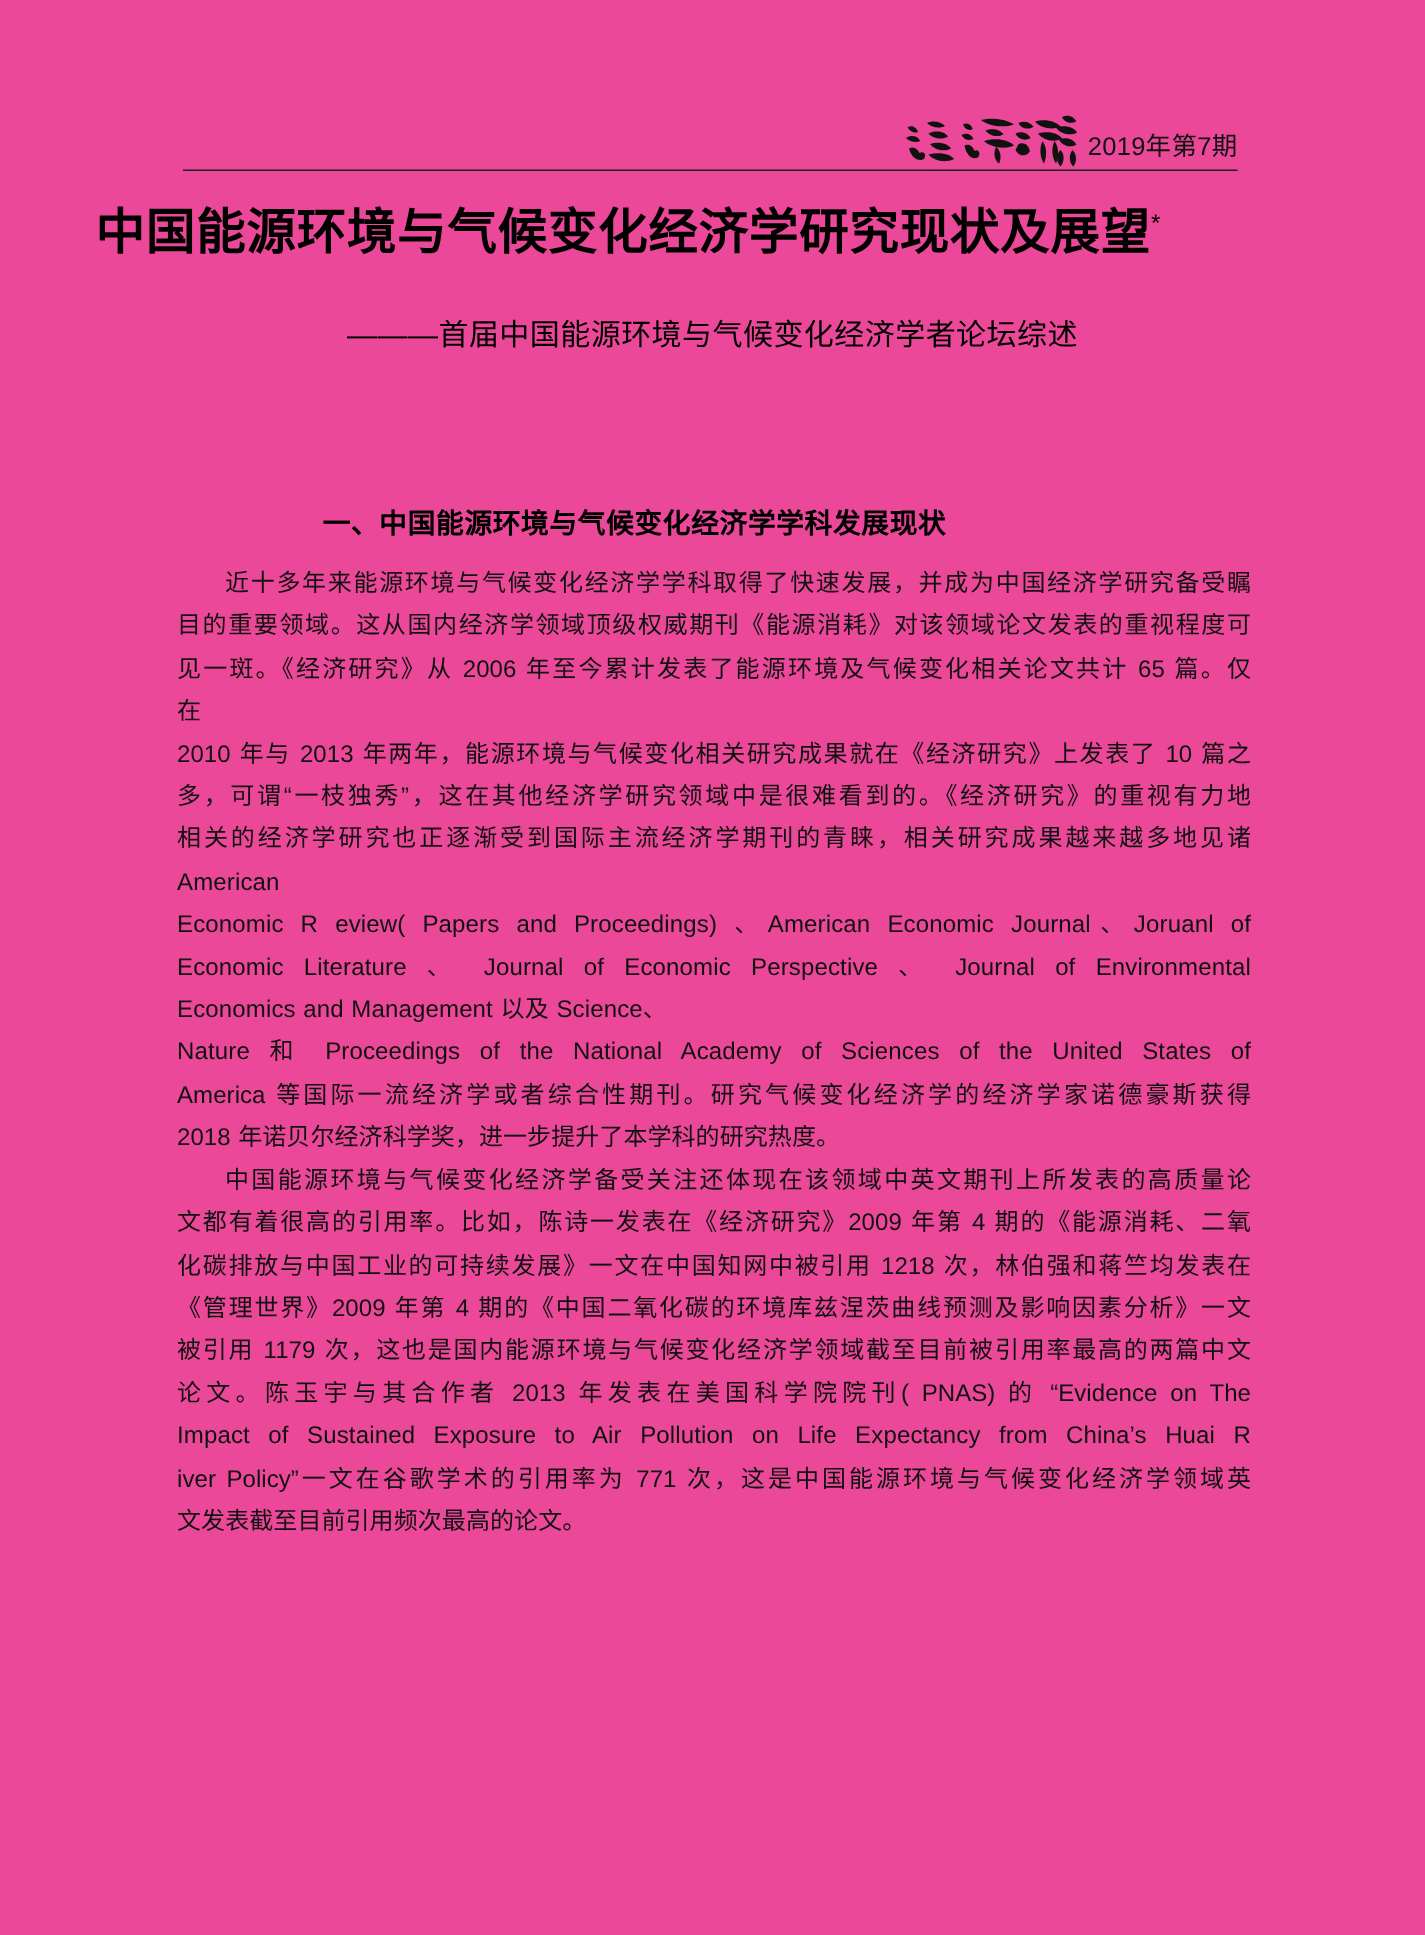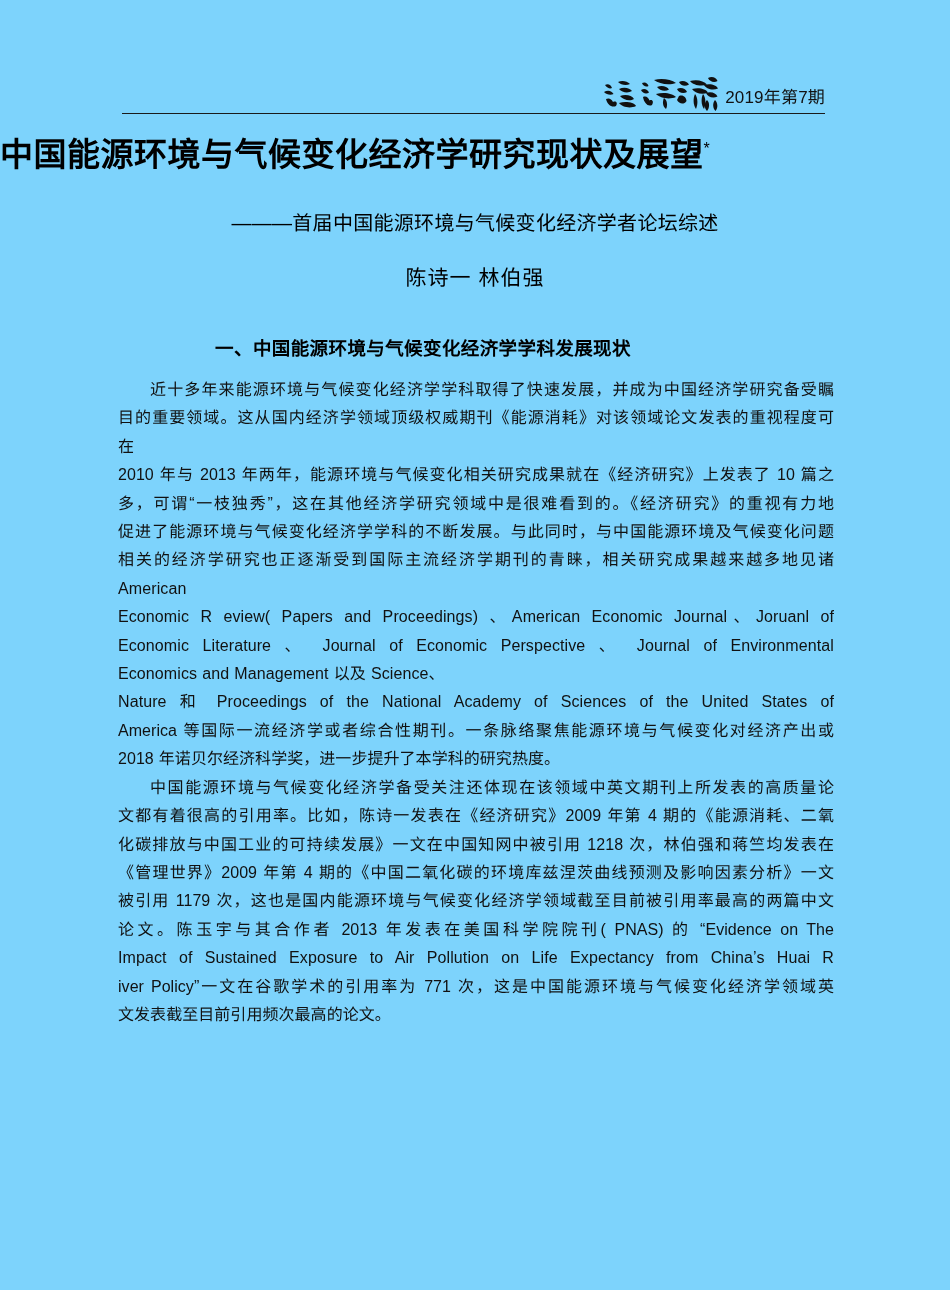--- a/index.html
+++ b/index.html
@@ -8,21 +8,21 @@
     background: #ffffff;
   }
   body {
     font-family: "Liberation Sans", "DejaVu Sans", sans-serif;
     color: #111111;
   }
   .page {
     position: relative;
     width: 950px;
     height: 1290px;
-    background: #7dd3fc;
+    background: #ec4899;
     overflow: hidden;
     box-sizing: border-box;
   }
 
   
   .masthead {
     position: absolute;
     left: 122px;
     top: 62px;
     width: 703px;
@@ -45,23 +45,24 @@
     letter-spacing: 0.2px;
     line-height: 1;
     padding-bottom: 5px;
     white-space: nowrap;
     color: #111;
   }
 
   
   .doc-title {
     position: absolute;
-    left: 0;
+    left: 10px;
     top: 128px;
     width: 818px;
+    text-align: center;
     font-size: 33px;
     font-weight: 700;
     letter-spacing: 0.5px;
     color: #000;
     white-space: nowrap;
   }
   .doc-title .star {
     font-size: 16px;
     vertical-align: super;
     font-weight: 400;
@@ -170,40 +171,39 @@
         </g>
       </svg>
     </span>
     <span class="issue-line">2019年第7期</span>
   </div>
 
   <div class="doc-title">
     <span>中国能源环境与气候变化经济学研究现状及展望</span><span class="star">*</span>
   </div>
   <div class="doc-subtitle">———首届中国能源环境与气候变化经济学者论坛综述</div>
-  <div class="authors">陈诗一 林伯强</div>
 
   <div class="section-heading">一、中国能源环境与气候变化经济学学科发展现状</div>
 
   <div class="body-block">
 
     <p class="para">
       <span class="line indent">近十多年来能源环境与气候变化经济学学科取得了快速发展，并成为中国经济学研究备受瞩</span>
       <span class="line">目的重要领域。这从国内经济学领域顶级权威期刊《能源消耗》对该领域论文发表的重视程度可</span>
+      <span class="line">见一斑。《经济研究》从 2006 年至今累计发表了能源环境及气候变化相关论文共计 65 篇。仅</span>
       <span class="line loose">在</span>
       <span class="line">2010 年与 2013 年两年，能源环境与气候变化相关研究成果就在《经济研究》上发表了 10 篇之</span>
       <span class="line">多，可谓“一枝独秀”，这在其他经济学研究领域中是很难看到的。《经济研究》的重视有力地</span>
-      <span class="line">促进了能源环境与气候变化经济学学科的不断发展。与此同时，与中国能源环境及气候变化问题</span>
       <span class="line">相关的经济学研究也正逐渐受到国际主流经济学期刊的青睐，相关研究成果越来越多地见诸</span>
       <span class="line loose eng">American</span>
       <span class="line eng">Economic  R eview( Papers and Proceedings) 、American Economic Journal、Joruanl of</span>
       <span class="line eng">Economic  Literature 、   Journal  of  Economic  Perspective 、 Journal  of  Environmental</span>
       <span class="line loose eng">Economics and Management 以及 Science、</span>
       <span class="line eng">Nature  和  Proceedings  of  the  National  Academy  of  Sciences  of  the  United  States  of</span>
-      <span class="line">America 等国际一流经济学或者综合性期刊。一条脉络聚焦能源环境与气候变化对经济产出或</span>
+      <span class="line">America 等国际一流经济学或者综合性期刊。研究气候变化经济学的经济学家诺德豪斯获得</span>
       <span class="line loose">2018 年诺贝尔经济科学奖，进一步提升了本学科的研究热度。</span>
     </p>
 
     <p class="para">
       <span class="line indent">中国能源环境与气候变化经济学备受关注还体现在该领域中英文期刊上所发表的高质量论</span>
       <span class="line">文都有着很高的引用率。比如，陈诗一发表在《经济研究》2009 年第 4 期的《能源消耗、二氧</span>
       <span class="line">化碳排放与中国工业的可持续发展》一文在中国知网中被引用 1218 次，林伯强和蒋竺均发表在</span>
       <span class="line">《管理世界》2009 年第 4 期的《中国二氧化碳的环境库兹涅茨曲线预测及影响因素分析》一文</span>
       <span class="line">被引用 1179 次，这也是国内能源环境与气候变化经济学领域截至目前被引用率最高的两篇中文</span>
       <span class="line">论文。陈玉宇与其合作者 2013 年发表在美国科学院院刊( PNAS) 的 “Evidence on The</span>

